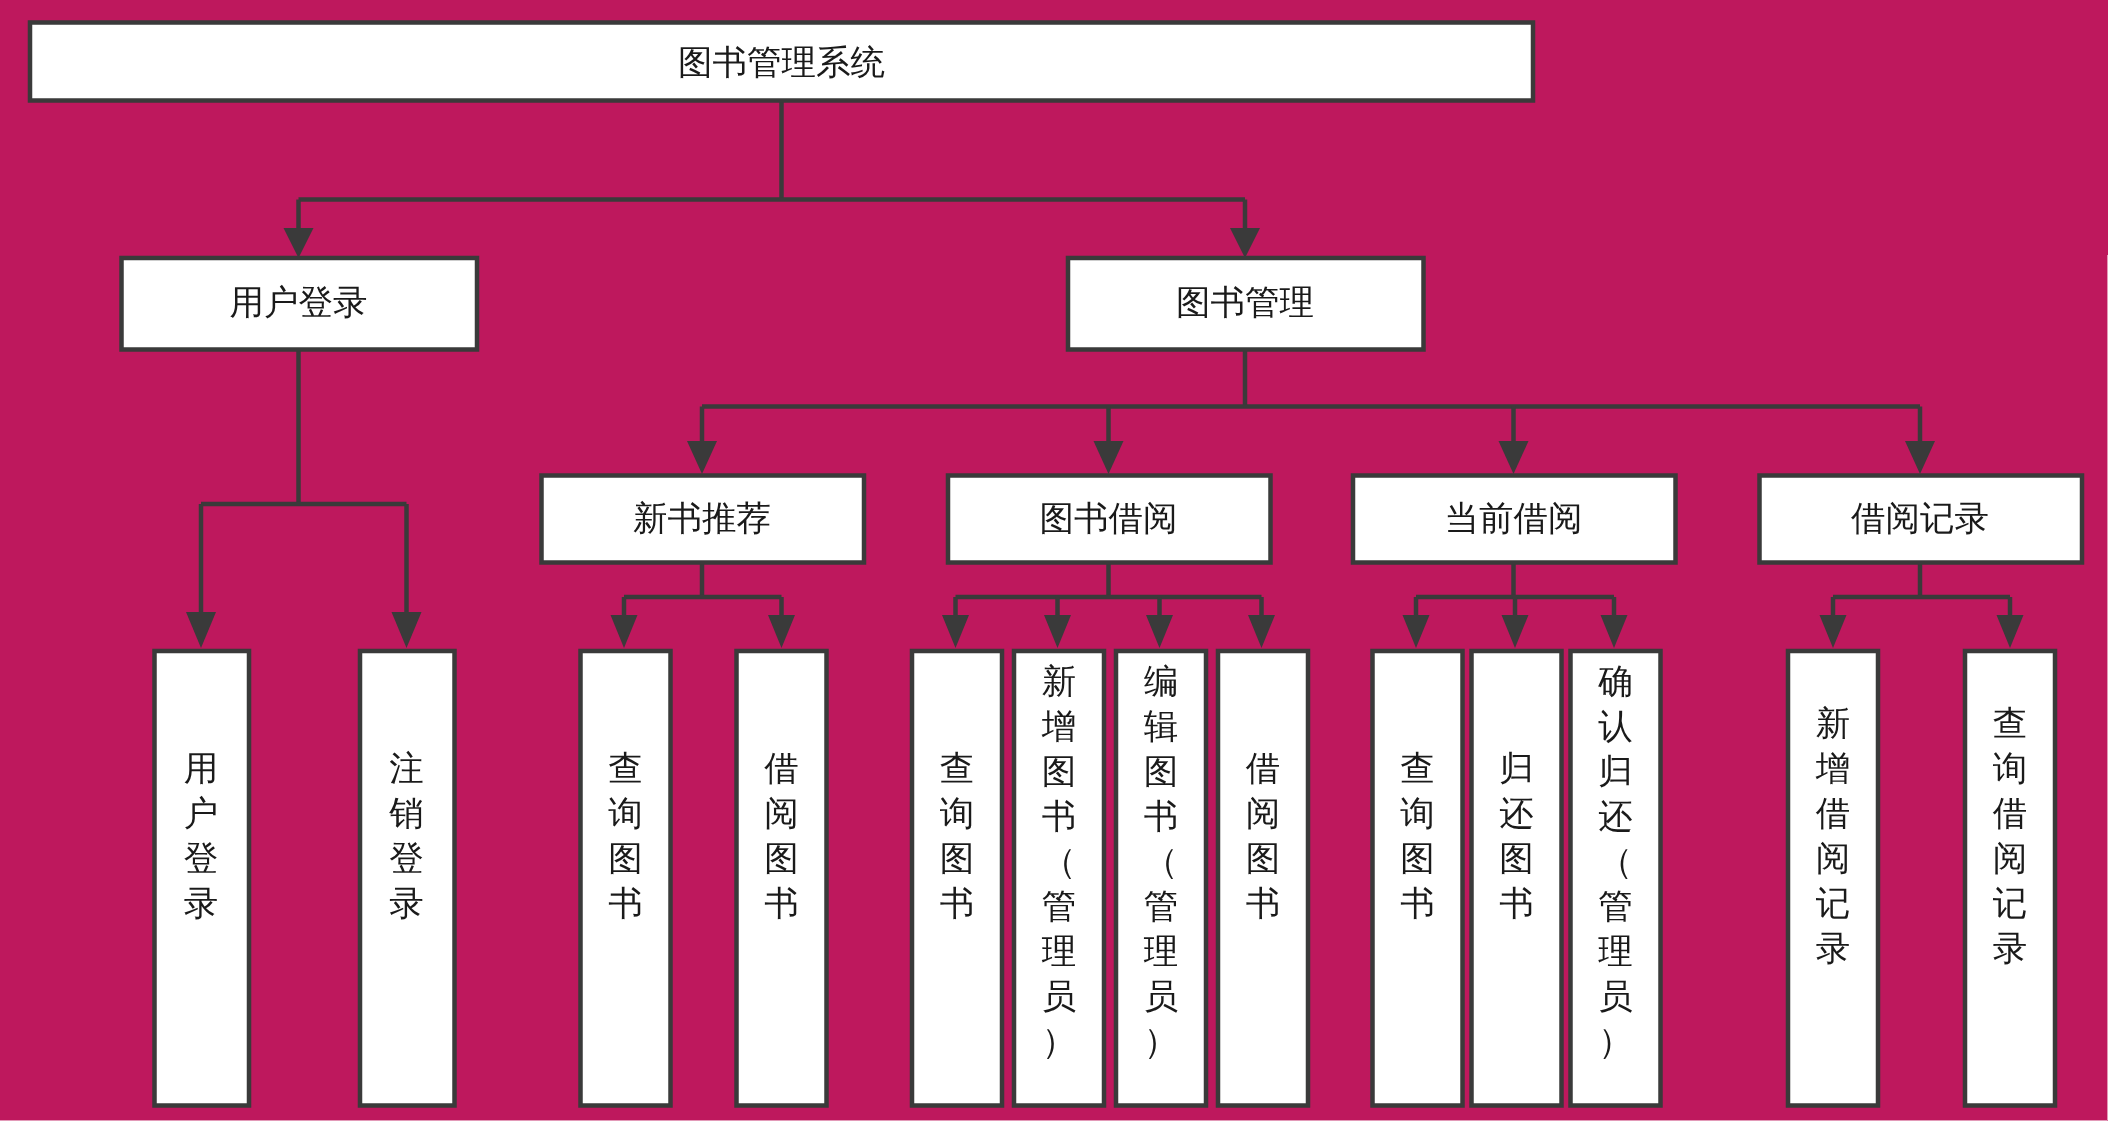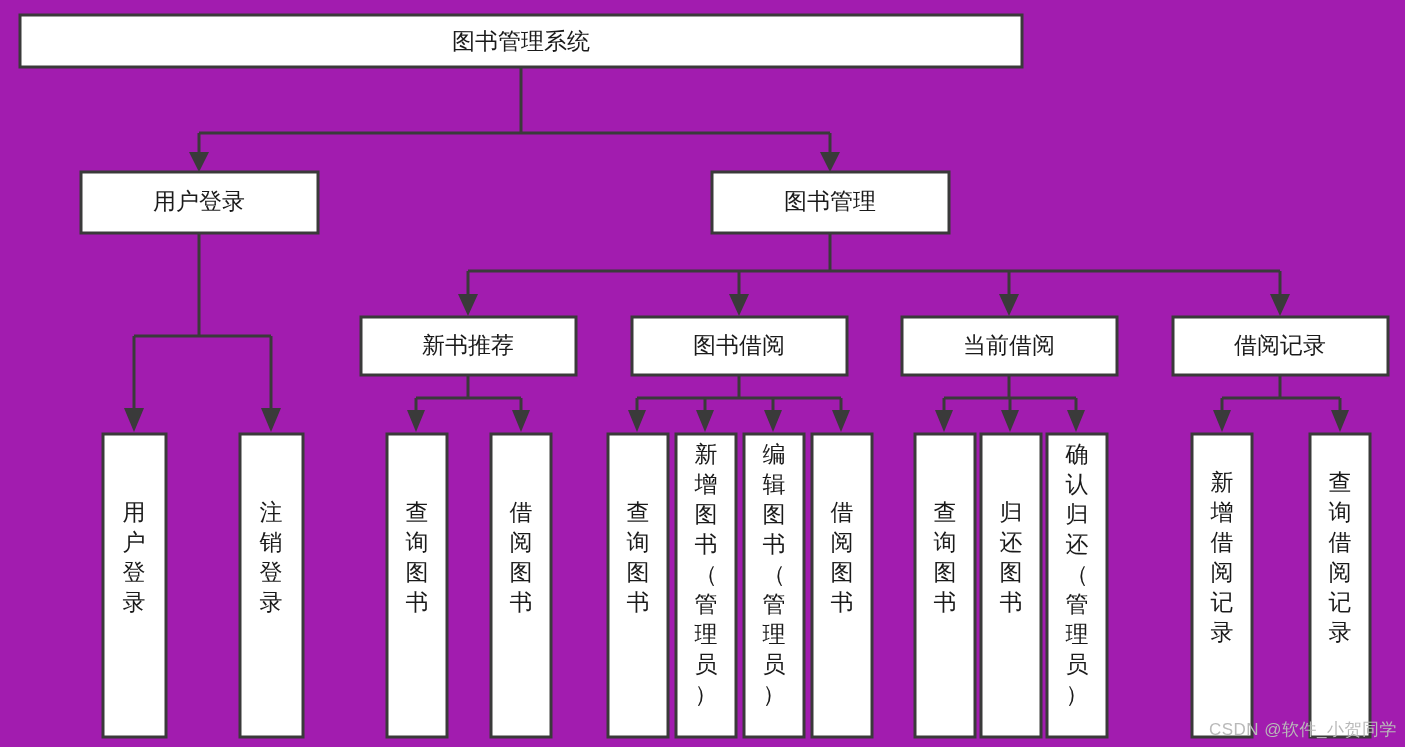--- a/index.html
+++ b/index.html
@@ -11,21 +11,21 @@
   body {
     width: 1405px;
     height: 747px;
     overflow: hidden;
     font-family: "Liberation Sans", "DejaVu Sans", sans-serif;
   }
   #diagram-root {
     position: relative;
     width: 1405px;
     height: 747px;
-    background: #a21caf;
+    background: #be185d;
   }
   svg#tree-svg {
     position: absolute;
     left: 0;
     top: 0;
     width: 1405px;
     height: 747px;
     display: block;
   }
   .node-box {
@@ -252,15 +252,14 @@
       <rect class="leaf-box" x="1192" y="434" width="60" height="303"></rect>
       <text class="leaf-label" x="1222" y="490"><tspan x="1222" dy="0">新</tspan><tspan x="1222" dy="30">增</tspan><tspan x="1222" dy="30">借</tspan><tspan x="1222" dy="30">阅</tspan><tspan x="1222" dy="30">记</tspan><tspan x="1222" dy="30">录</tspan></text>
     </g>
     <g>
       <rect class="leaf-box" x="1310" y="434" width="60" height="303"></rect>
       <text class="leaf-label" x="1340" y="490"><tspan x="1340" dy="0">查</tspan><tspan x="1340" dy="30">询</tspan><tspan x="1340" dy="30">借</tspan><tspan x="1340" dy="30">阅</tspan><tspan x="1340" dy="30">记</tspan><tspan x="1340" dy="30">录</tspan></text>
     </g>
 
   </svg>
 
-  <div class="watermark">CSDN @软件_小贺同学</div>
 
 </div>
 
 </body></html>

